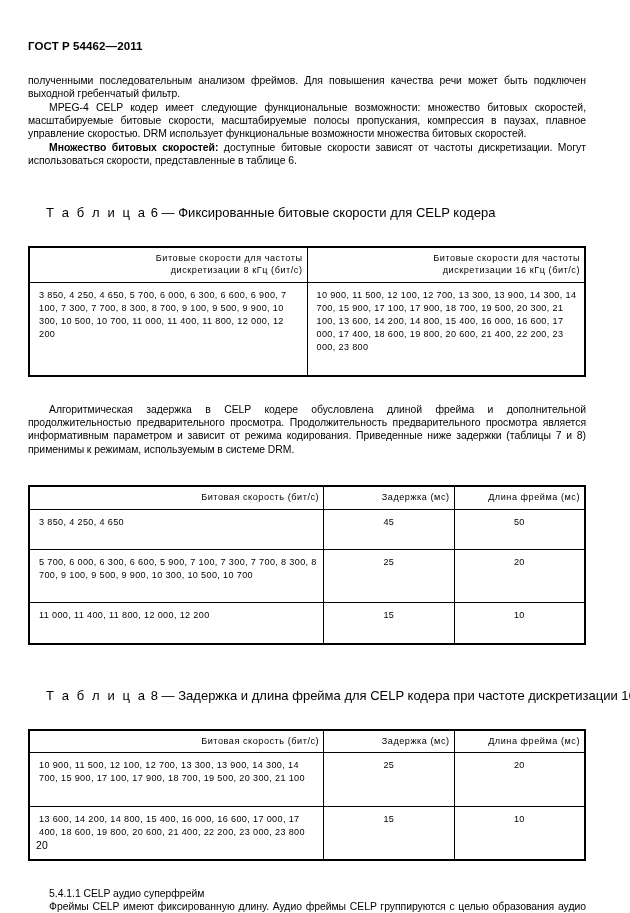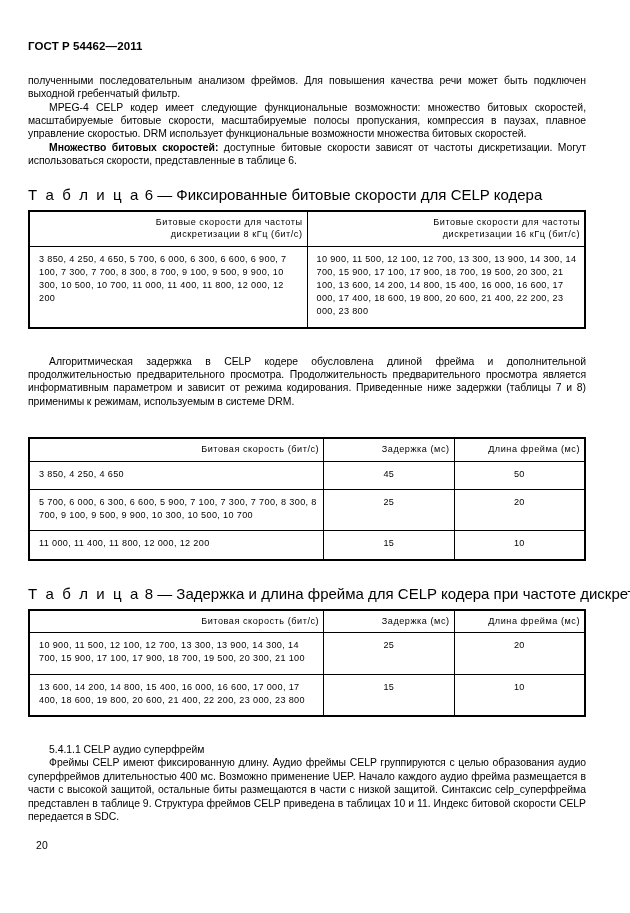--- a/index.html
+++ b/index.html
@@ -41,22 +41,22 @@
     letter-spacing: -0.02px;
     word-spacing: -0.1px;
   }
   p.body-text.indent {
     text-indent: 21px;
   }
   .runin-bold {
     font-weight: bold;
   }
   .table-caption {
-    font-size: 15px;
-    margin: 0;
+    font-size: 13px;
+    margin: 18px;
     line-height: 13px;
     white-space: nowrap;
   }
   .caption-word {
     letter-spacing: 2.1px;
   }
   .tbl-wrap {
     border: 1px solid #000;
     box-sizing: border-box;
     background: #fff;
@@ -76,21 +76,21 @@
   table.doc-tbl th {
     font-weight: normal;
     text-align: right;
     letter-spacing: 0.55px;
     line-height: 12.5px;
     padding: 4px 4px 5px 4px;
     vertical-align: middle;
   }
   table.doc-tbl td.cell-list {
     text-align: left;
-    padding: 6px 6px 8px 9px;
+    padding: 6px 6px 20px 9px;
     line-height: 13.2px;
     letter-spacing: 0.35px;
   }
   table.doc-tbl td.cell-num {
     text-align: center;
     padding: 7px 4px 6px 4px;
     letter-spacing: 0.3px;
   }
   .tbl6 td.cell-list {
     line-height: 13.6px;

